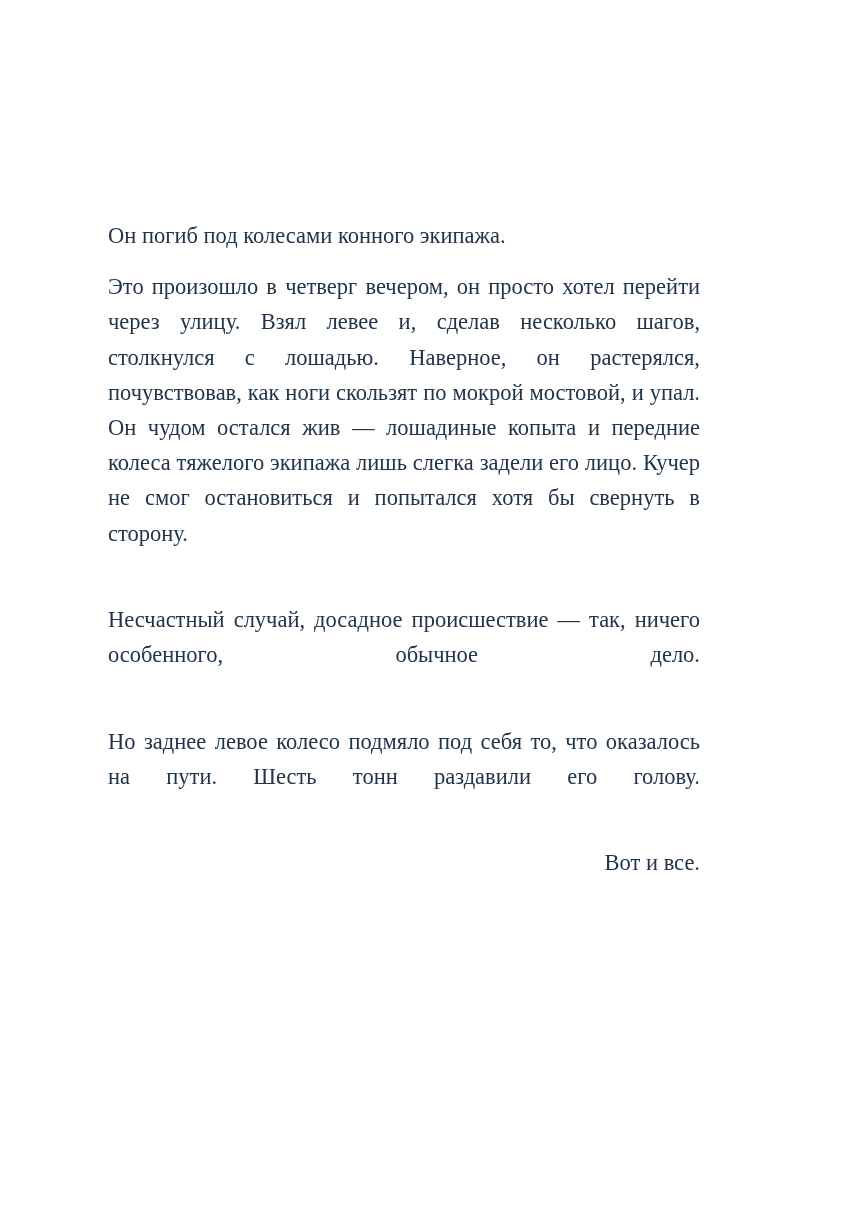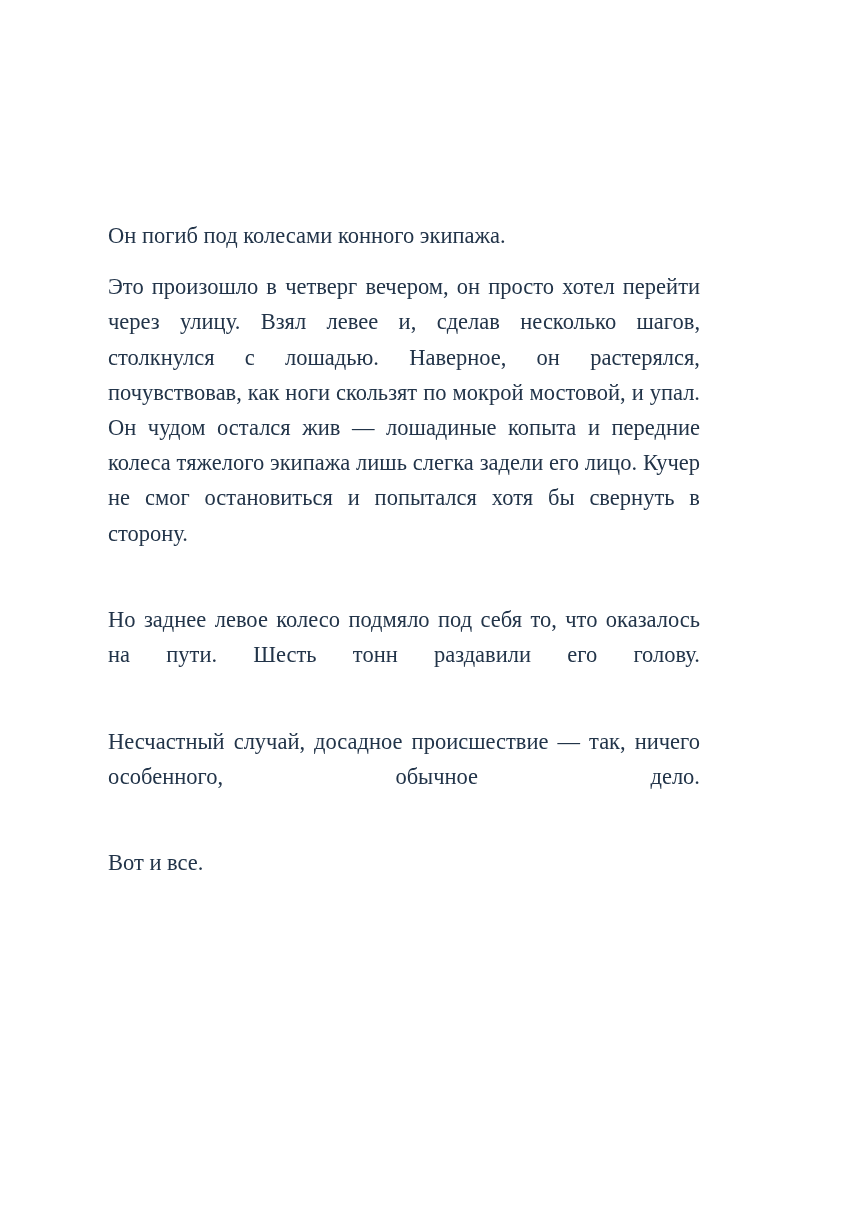--- a/index.html
+++ b/index.html
@@ -29,20 +29,21 @@
     text-justify: inter-word;
     -webkit-hyphens: manual;
     hyphens: manual;
   }
   .para {
     margin: 0 0 16px 0;
     text-align: justify;
   }
   .para:last-child {
     margin-bottom: 17px;
+    text-align: right;
   }
   
   .para::after {
     content: "";
     display: inline-block;
     width: 100%;
   }
   .para-short {
     text-align: left;
   }
@@ -50,17 +51,17 @@
     content: none;
   }
 </style>
 </head>
 <body>
 
 <div class="page">
   <div class="text-block">
     <p class="para para-short">Он погиб под колесами конного экипажа.</p>
     <p class="para">Это произошло в четверг вечером, он просто хотел перейти через улицу. Взял левее и, сделав несколько шагов, столкнулся с лошадью. Наверное, он растерялся, почувствовав, как ноги скользят по мокрой мостовой, и упал. Он чудом остался жив — лошадиные копыта и передние колеса тяжелого экипажа лишь слегка задели его лицо. Кучер не смог остановиться и попытался хотя бы свернуть в сторону.</p>
+    <p class="para">Несчастный случай, досадное происшествие — так, ничего особенного, обычное дело.</p>
     <p class="para">Но заднее левое колесо подмяло под себя то, что оказалось на пути. Шесть тонн раздавили его голову.</p>
-    <p class="para">Несчастный случай, досадное происшествие — так, ничего особенного, обычное дело.</p>
     <p class="para para-short">Вот и все.</p>
   </div>
 </div>
 
 </body></html>

